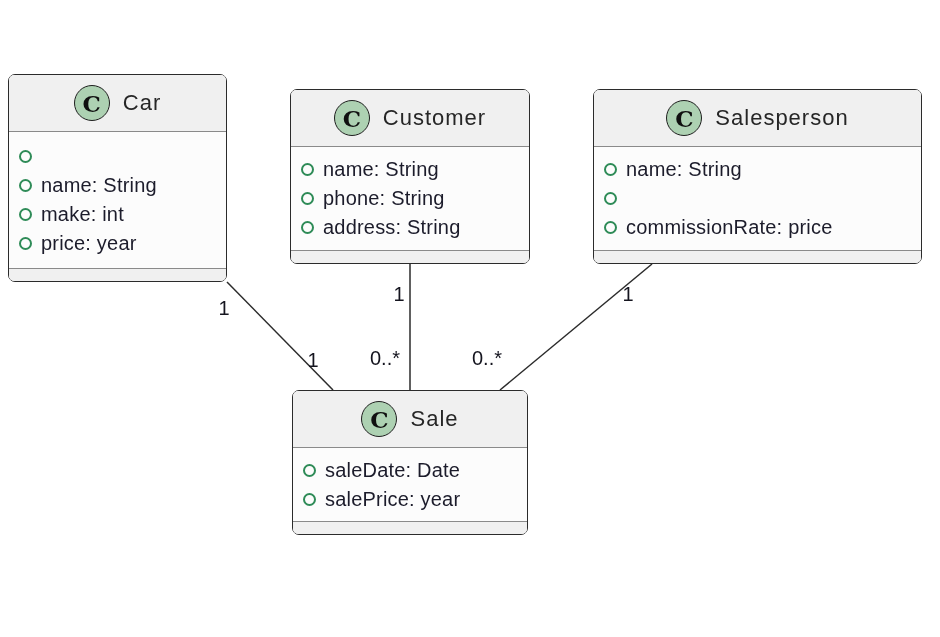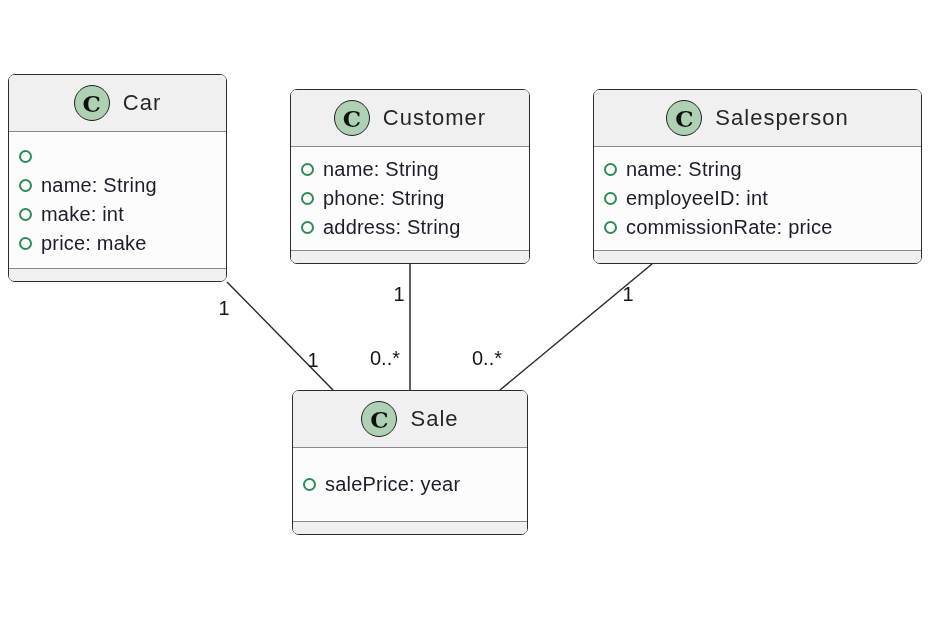--- a/index.html
+++ b/index.html
@@ -94,21 +94,21 @@
       <div class="attr-row">
         <span class="attr-icon"></span>
         <span class="attr-text">name: String</span>
       </div>
       <div class="attr-row">
         <span class="attr-icon"></span>
         <span class="attr-text">make: int</span>
       </div>
       <div class="attr-row">
         <span class="attr-icon"></span>
-        <span class="attr-text">price: make</span>
+        <span class="attr-text">price: year</span>
       </div>
     </div>
     <div class="box-footer"></div>
   </div>
 
   <div class="class-box" id="box-customer">
     <div class="box-header">
       <span class="c-circle">C</span>
       <span class="box-title">Customer</span>
     </div>
@@ -134,36 +134,39 @@
       <span class="c-circle">C</span>
       <span class="box-title">Salesperson</span>
     </div>
     <div class="box-attrs">
       <div class="attr-row">
         <span class="attr-icon"></span>
         <span class="attr-text">name: String</span>
       </div>
       <div class="attr-row">
         <span class="attr-icon"></span>
-        <span class="attr-text">employeeID: int</span>
       </div>
       <div class="attr-row">
         <span class="attr-icon"></span>
         <span class="attr-text">commissionRate: price</span>
       </div>
     </div>
     <div class="box-footer"></div>
   </div>
 
   <div class="class-box" id="box-sale">
     <div class="box-header">
       <span class="c-circle">C</span>
       <span class="box-title">Sale</span>
     </div>
     <div class="box-attrs">
+      <div class="attr-row">
+        <span class="attr-icon"></span>
+        <span class="attr-text">saleDate: Date</span>
+      </div>
       <div class="attr-row">
         <span class="attr-icon"></span>
         <span class="attr-text">salePrice: year</span>
       </div>
     </div>
     <div class="box-footer"></div>
   </div>
 
   <span class="mult" id="m-car-src">1</span>
   <span class="mult" id="m-car-dst">1</span>

